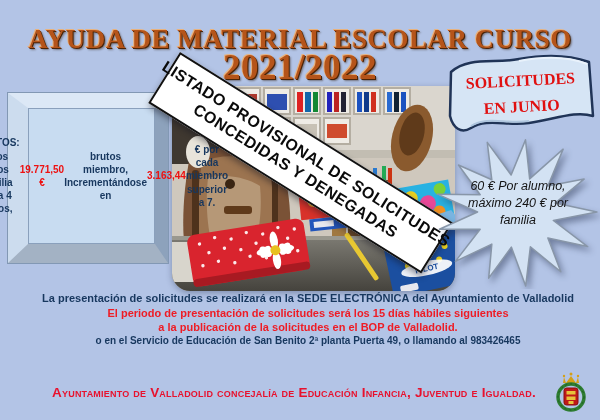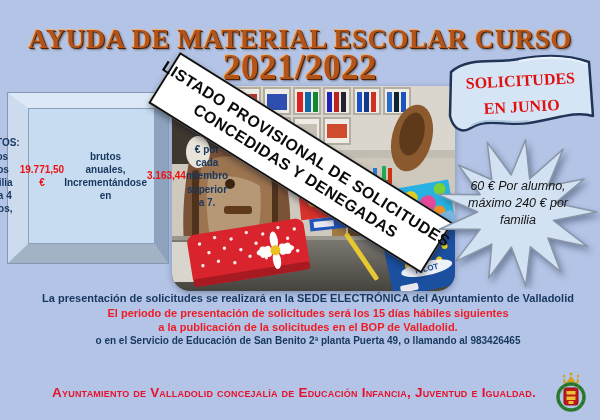--- a/index.html
+++ b/index.html
@@ -237,21 +237,21 @@
       </g>
     </svg>
   </div>
 
   <div class="req-box">
     <div class="req-inner"><span>REQUISITOS: Ingresos
 máximos
 por familia de hasta 4
 miembros,
 </span><span class="amount">19.771,50 €</span><span> brutos
-anuales,
+miembro,
 Incrementándose en
 </span><span class="amount">3.163,44</span><span> € por cada
 miembro
 superior a 7.</span></div>
   </div>
 
   <div class="banner">
     <div>LISTADO PROVISIONAL DE SOLICITUDES</div>
     <div>CONCEDIDAS Y DENEGADAS</div>
   </div>

